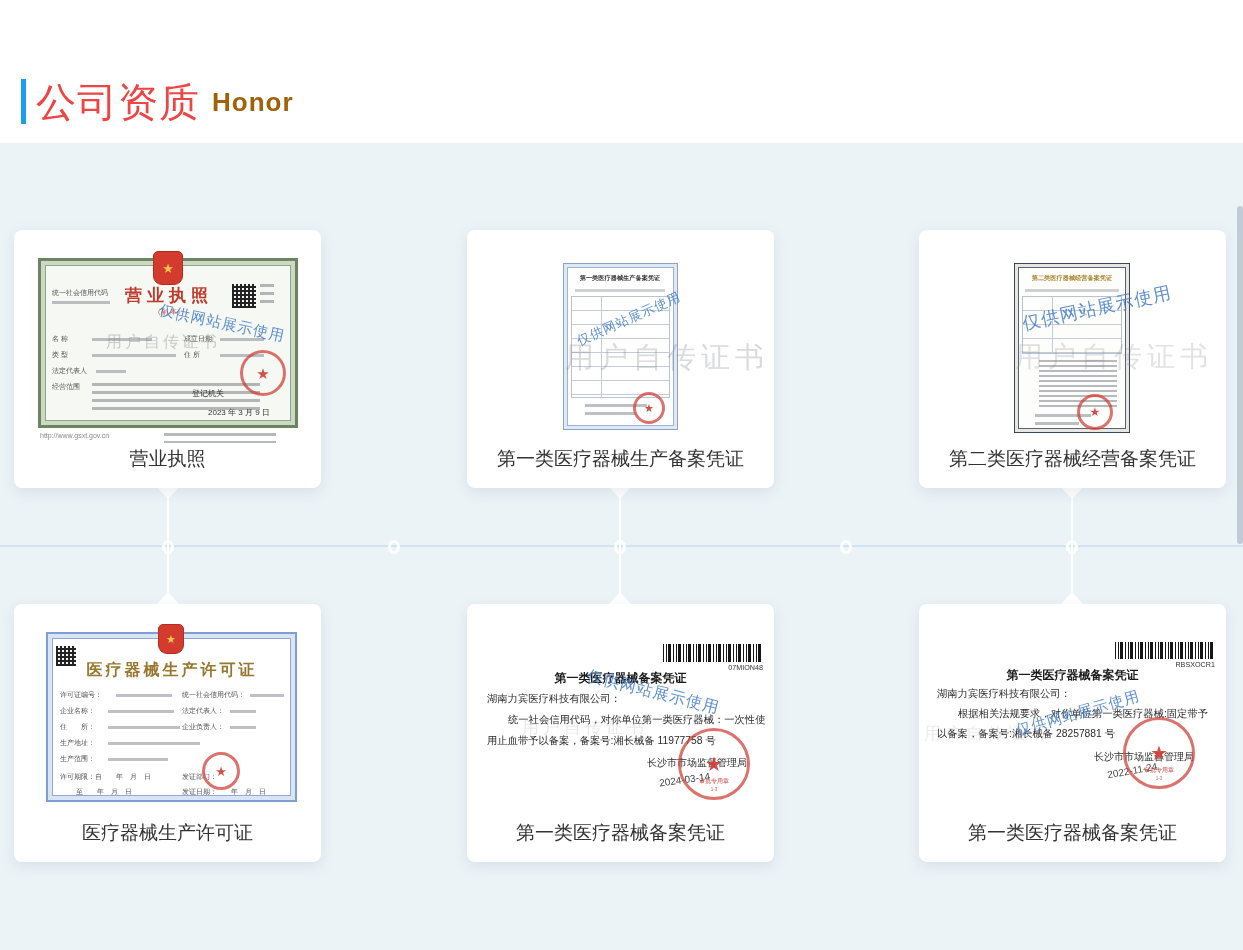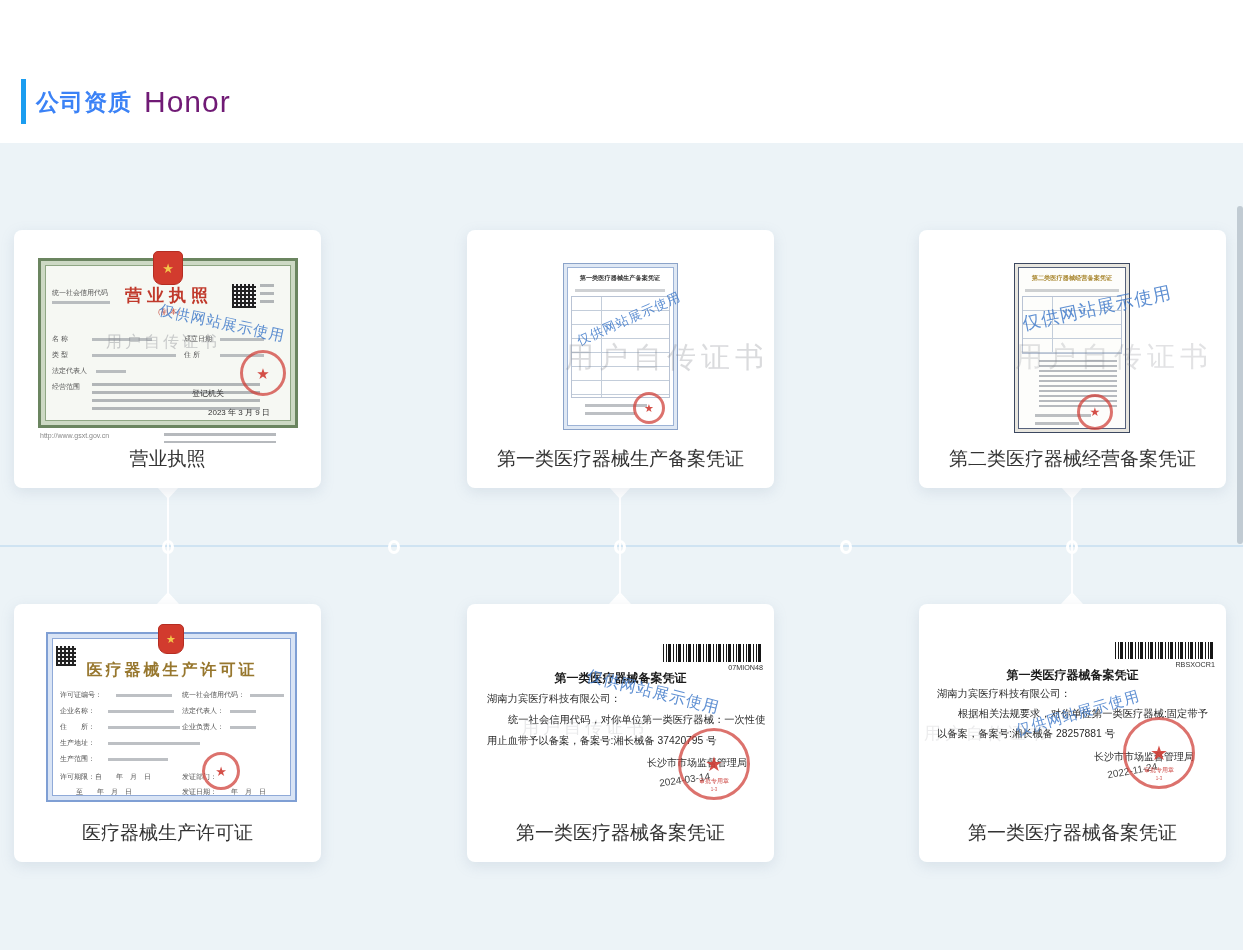--- a/index.html
+++ b/index.html
@@ -1,22 +1,22 @@
 <!DOCTYPE html>
 <html><head>
 <meta charset="utf-8">
 <style>
   html,body{margin:0;padding:0;background:#fff;}
   .page{position:relative;width:1243px;height:950px;overflow:hidden;background:#fff;
         font-family:"Liberation Sans","DejaVu Sans",sans-serif;}
   
   .accent-bar{position:absolute;left:21px;top:79px;width:5px;height:45px;background:#1b9df0;}
   .section-header{position:absolute;left:36px;top:79px;height:46px;display:flex;align-items:center;gap:12px;}
-  .title-cn{font-size:23px;font-weight:700;color:#3b82f6;letter-spacing:1px;}
-  .title-en{font-size:30px;font-weight:400;color:#701a75;letter-spacing:1px;}
+  .title-cn{font-size:40px;font-weight:400;color:#ef4444;letter-spacing:1px;}
+  .title-en{font-size:26px;font-weight:700;color:#a16207;letter-spacing:1px;}
   
   .content{position:absolute;left:0;top:143px;width:1243px;height:807px;background:#ecf3f7;}
   .hline{position:absolute;left:0;top:402px;width:1243px;height:2px;background:#cfe3f2;}
   .vline{position:absolute;width:2px;top:345px;height:117px;background:rgba(255,255,255,.92);}
   .ring{position:absolute;top:397px;width:6px;height:8px;border:3px solid #fff;border-radius:50%;background:transparent;}
   .notch-d{position:absolute;top:344px;width:0;height:0;border-left:11px solid transparent;border-right:11px solid transparent;border-top:12px solid #fff;}
   .notch-u{position:absolute;top:449px;width:0;height:0;border-left:11px solid transparent;border-right:11px solid transparent;border-bottom:12px solid #fff;}
   .scroll-thumb{position:absolute;left:1237px;top:63px;width:6px;height:338px;background:#c1cbd3;border-radius:3px;}
   
   .card{position:absolute;width:307px;height:258px;background:#fff;border-radius:8px;
@@ -199,21 +199,21 @@
         </div>
       <div class="caption">医疗器械生产许可证</div>
     </div>
 
     <div class="card" style="left:467px;top:461px">
       <div class="barcode" style="left:196px;top:40px;width:100px"></div>
       <div class="bc-code" style="left:196px;top:60px">07MION48</div>
       <div class="doc-title" style="top:66px">第一类医疗器械备案凭证</div>
       <div class="doc-line" style="left:20px;top:88px">湖南力宾医疗科技有限公司：</div>
       <div class="doc-line" style="left:41px;top:109px">统一社会信用代码，对你单位第一类医疗器械：一次性使</div>
-      <div class="doc-line" style="left:20px;top:130px">用止血带予以备案，备案号:湘长械备 37420795 号</div>
+      <div class="doc-line" style="left:20px;top:130px">用止血带予以备案，备案号:湘长械备 11977758 号</div>
       <div class="doc-issuer" style="left:130px;top:152px">长沙市市场监督管理局</div>
       <div class="doc-date" style="left:192px;top:170px;transform:rotate(-8deg)">2024-03-14</div>
       <div class="seal" style="left:211px;top:124px;width:72px;height:72px">
         <span class="star" style="font-size:20px">★</span>
         <span class="seal-label">审批专用章</span>
         <span class="seal-note">1-3</span>
       </div>
       <div class="wm-blue" style="left:118px;top:78px;font-size:16px;transform:rotate(14deg)">仅供网站展示使用</div>
       <div class="wm-gray" style="left:55px;top:112px;font-size:17px;letter-spacing:4px;opacity:.45">用户自传证书</div>
       <div class="caption">第一类医疗器械备案凭证</div>

